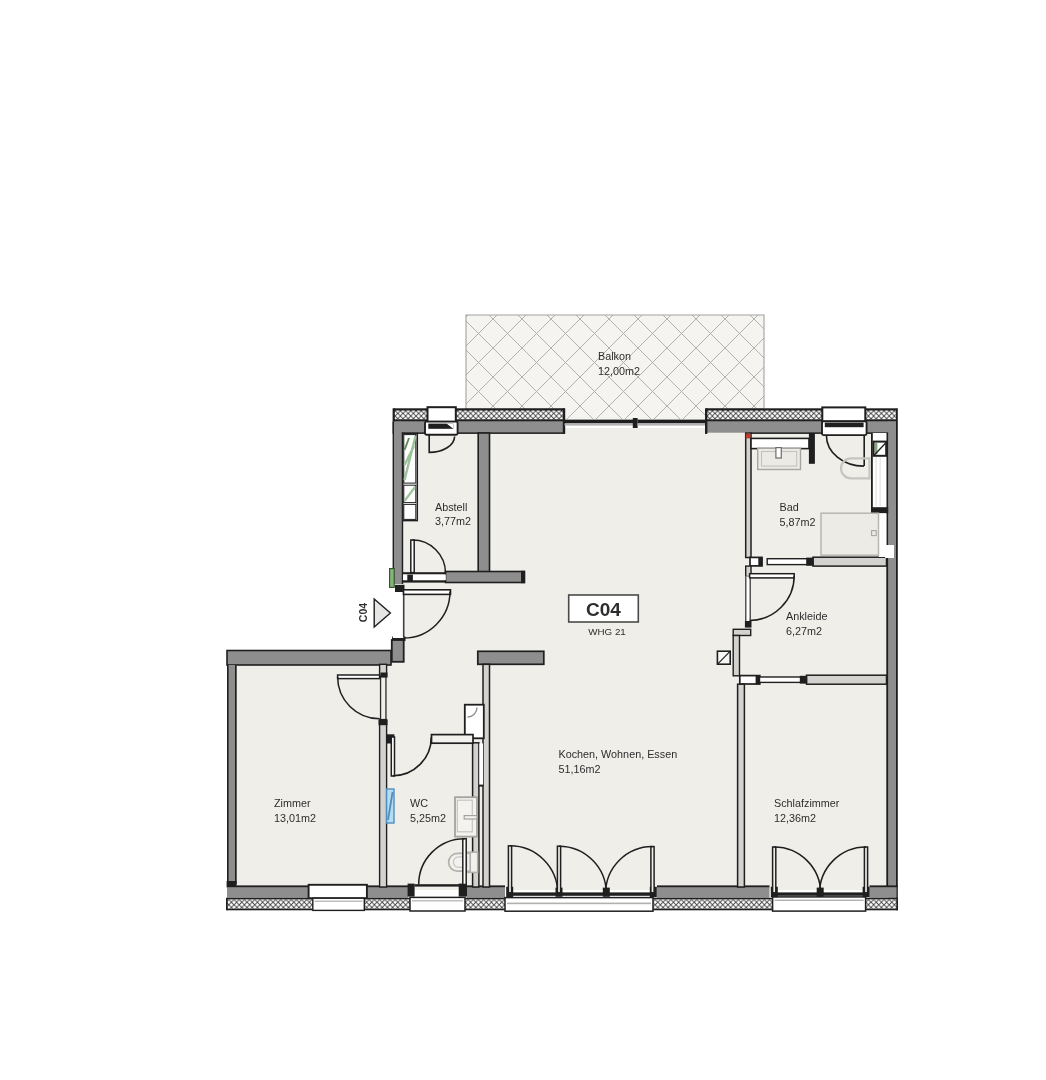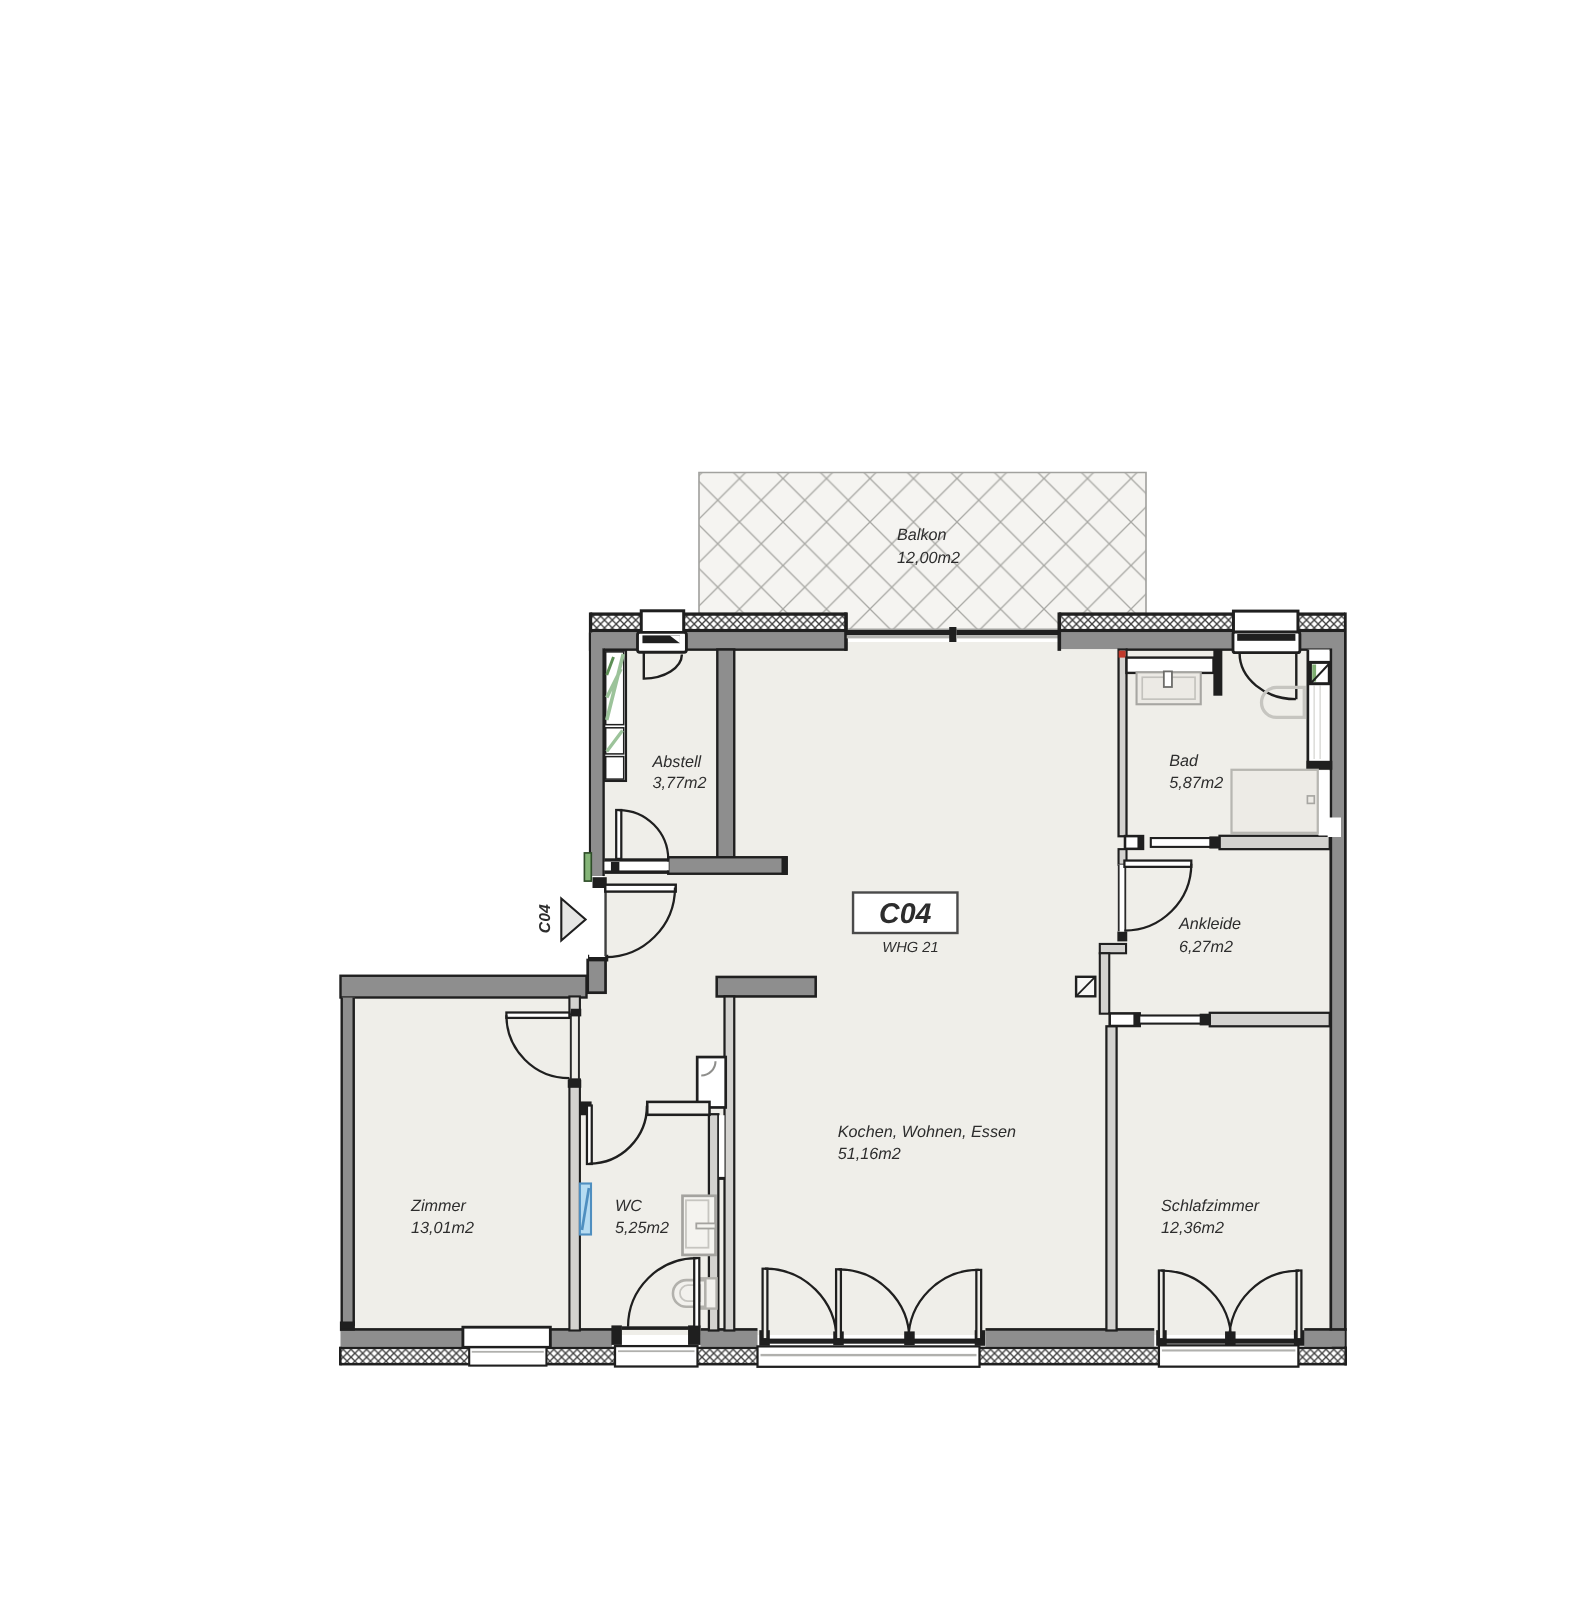--- a/index.html
+++ b/index.html
@@ -1,16 +1,16 @@
 <!DOCTYPE html>
 <html><head>
 <meta charset="utf-8">
 <style>
 html,body{margin:0;padding:0;background:#ffffff;}
-#plan{width:1046px;height:1080px;position:relative;font-style:italic;}
+#plan{width:1046px;height:1080px;position:relative;}
 text{font-family:"Liberation Sans",sans-serif;fill:#2d2d2d;}
 </style>
 </head>
 <body>
 <div id="plan">
 <svg width="1046" height="1080" viewBox="0 0 1046 1080">
 <defs>
 <pattern id="ins" width="5.2" height="5.2" patternUnits="userSpaceOnUse">
 <path d="M0,0 L5.2,5.2 M0,5.2 L5.2,0" stroke="#404040" stroke-width="0.9" fill="none"></path>
 </pattern>

